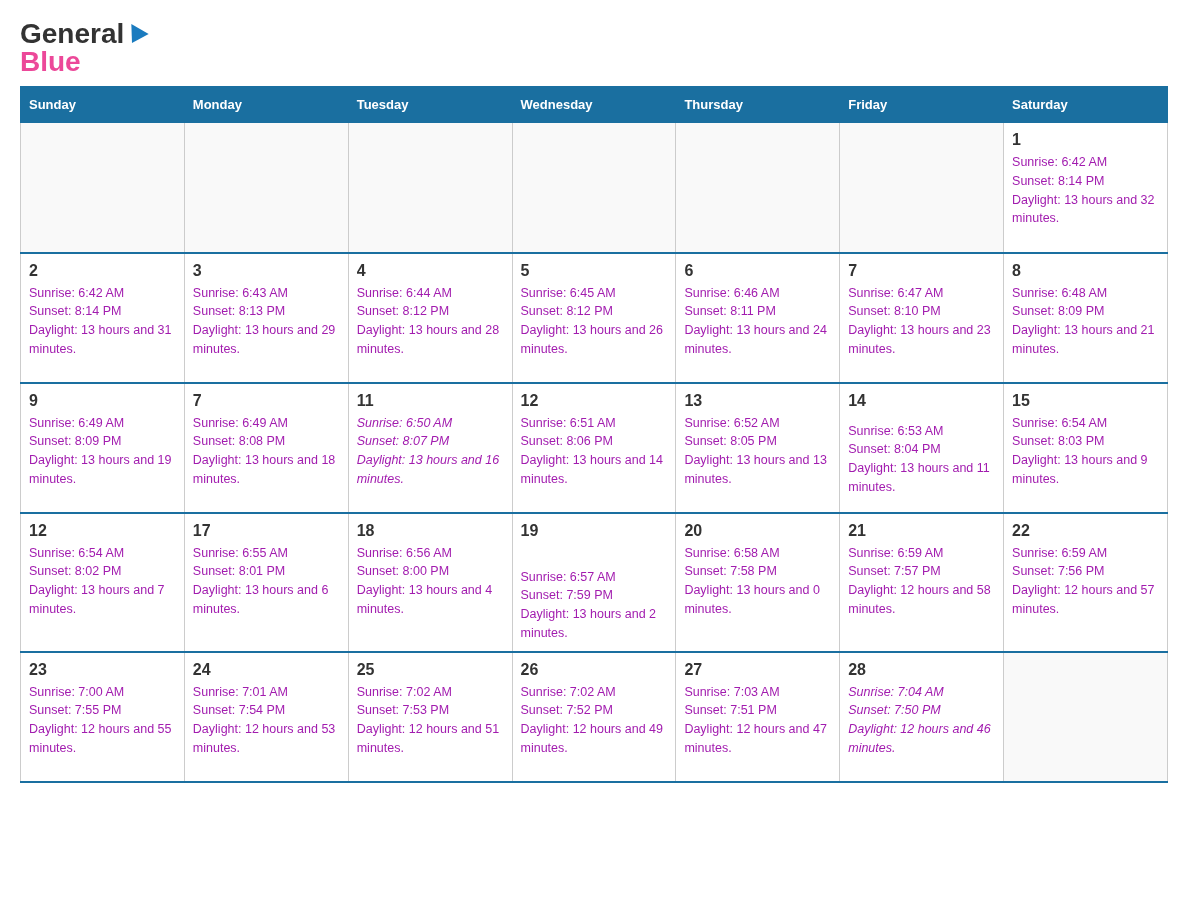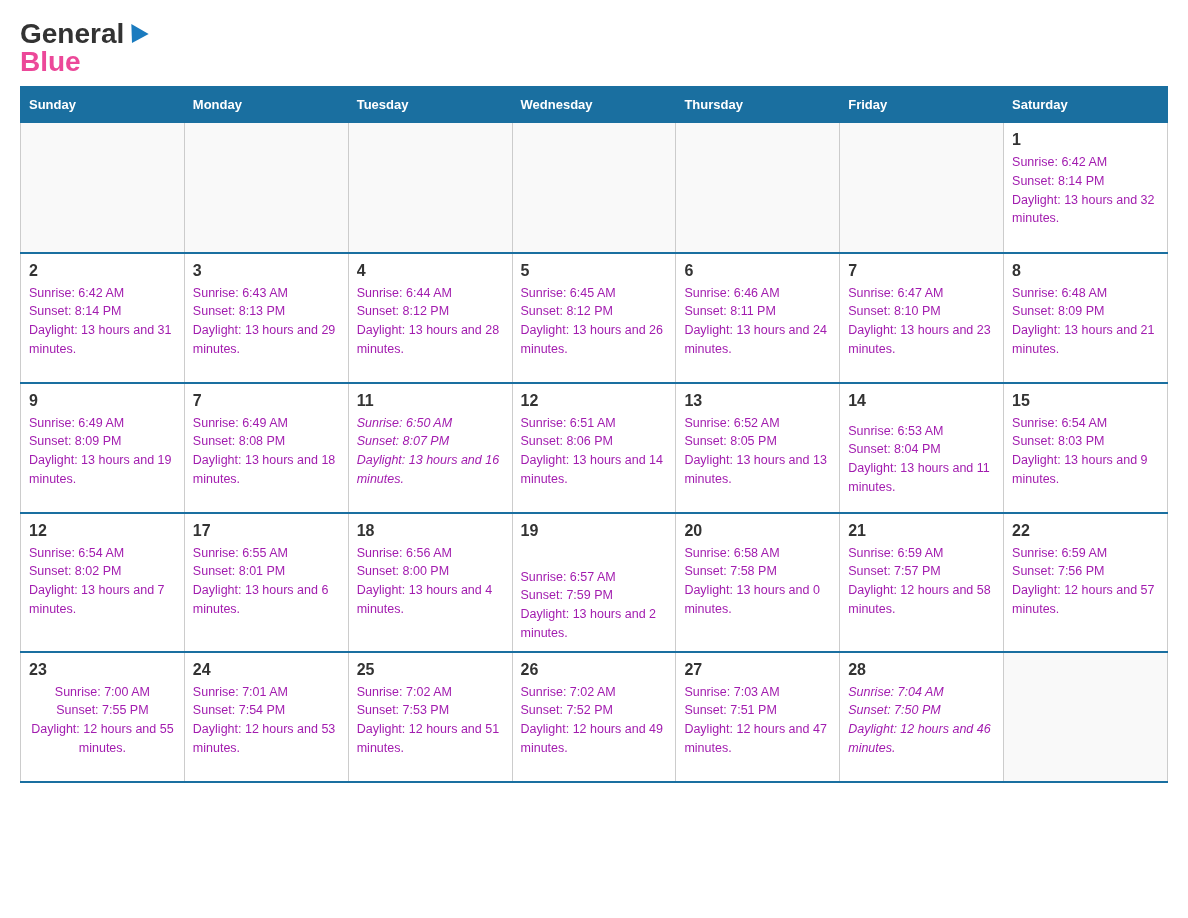--- a/index.html
+++ b/index.html
@@ -282,21 +282,21 @@
         <td>
           <span class="day-number">22</span>
           <div class="day-info" style="white-space: pre-line;">Sunrise: 6:59 AM
 Sunset: 7:56 PM
 Daylight: 12 hours and 57 minutes.</div>
         </td>
       </tr>
       <tr>
         <td>
           <span class="day-number">23</span>
-          <div class="day-info" style="white-space: pre-line; text-align: center;">Sunrise: 7:00 AM
+          <div class="day-info" style="white-space: pre-line;">Sunrise: 7:00 AM
 Sunset: 7:55 PM
 Daylight: 12 hours and 55 minutes.</div>
         </td>
         <td>
           <span class="day-number">24</span>
           <div class="day-info" style="white-space: pre-line;">Sunrise: 7:01 AM
 Sunset: 7:54 PM
 Daylight: 12 hours and 53 minutes.</div>
         </td>
         <td>

